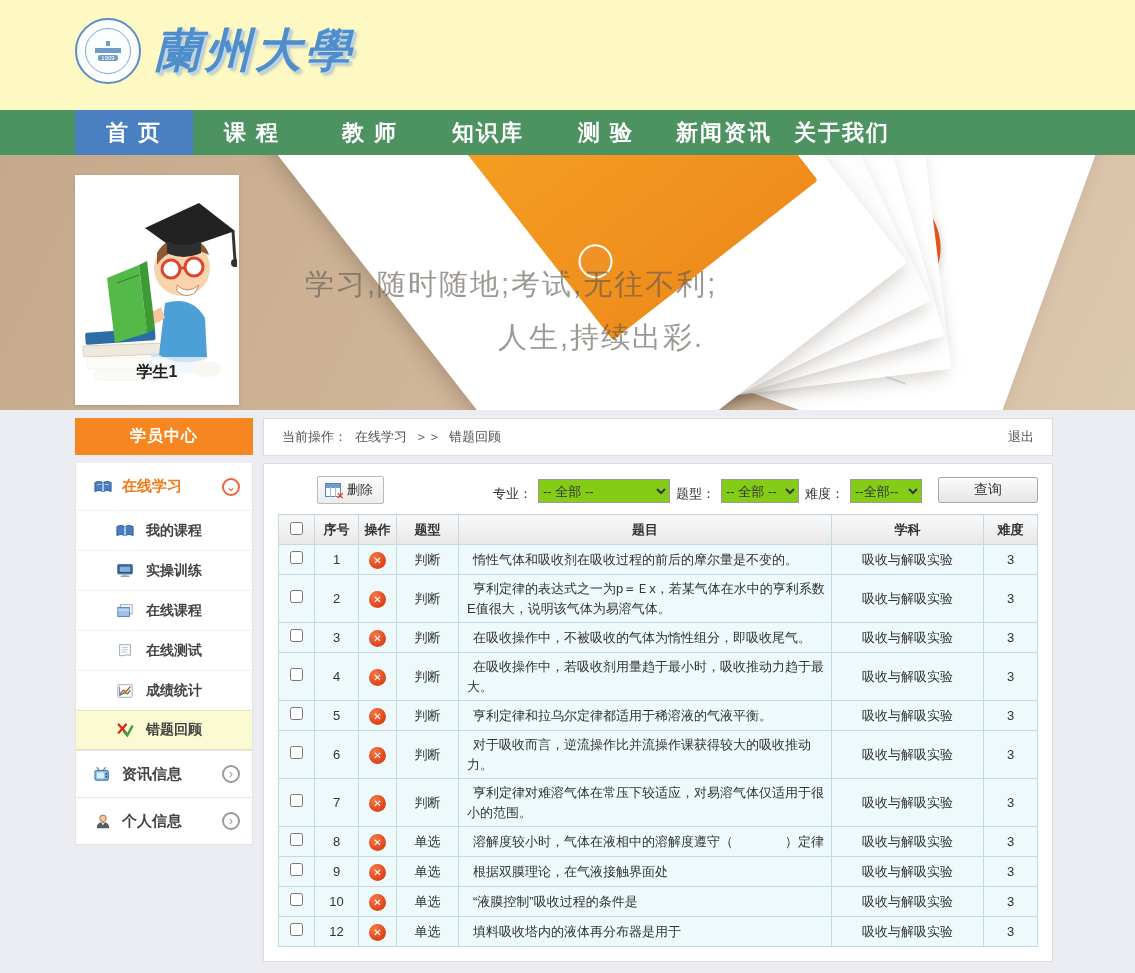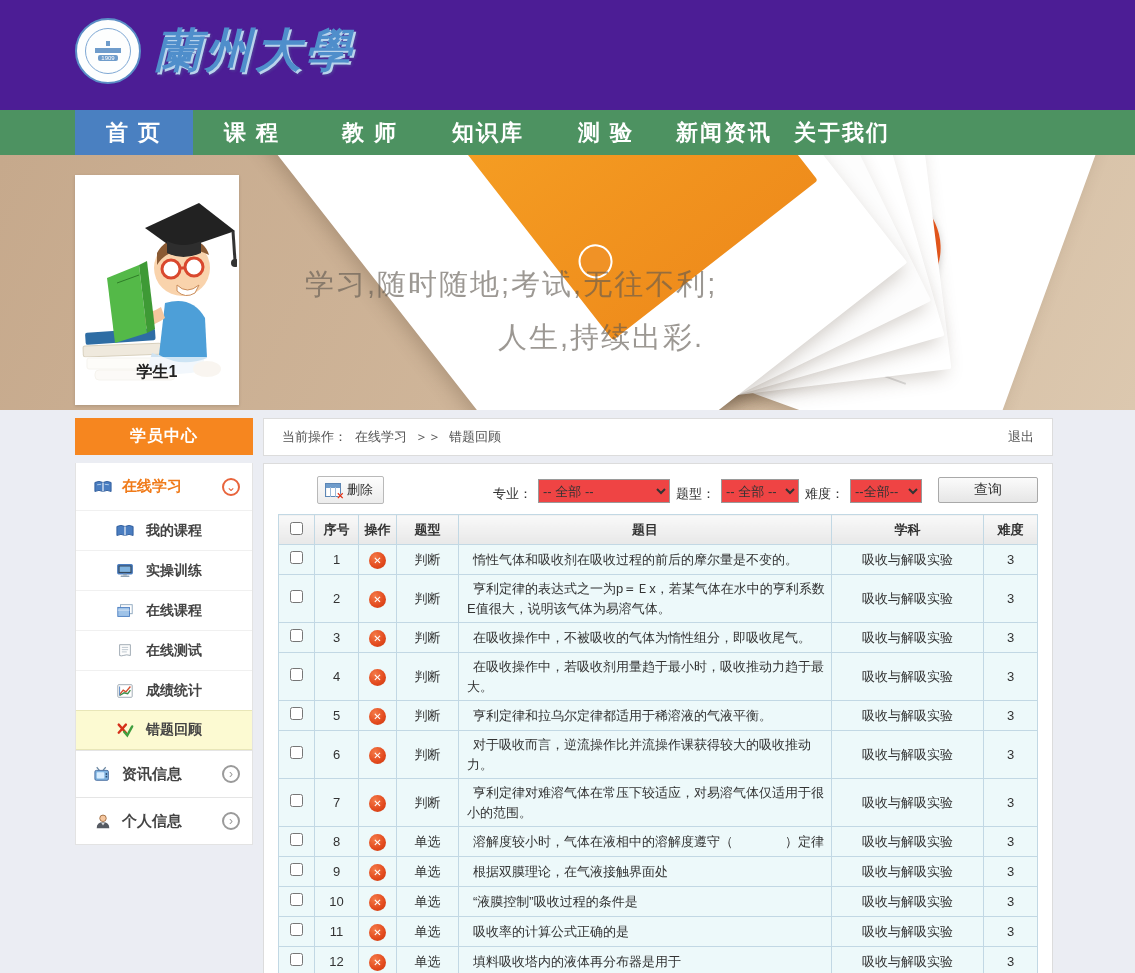--- a/index.html
+++ b/index.html
@@ -4,21 +4,21 @@
 <style>
   * { margin:0; padding:0; box-sizing:border-box; }
   html,body { width:1135px; }
   body {
     font-family:"Liberation Sans","DejaVu Sans",sans-serif;
     font-size:13px; color:#333; background:#ebedf3;
     width:1135px; height:973px; overflow:hidden; position:relative;
   }
   
   .top-artifact { position:absolute; left:25px; top:0; width:42px; height:4px; background:#d5d5d5; }
-  .site-header { height:110px; background:#4c1d95; position:relative; }
+  .site-header { height:110px; background:#fef9c3; position:relative; }
   .logo-wrap { position:absolute; left:75px; top:18px; display:flex; align-items:center; gap:14px; }
   .seal { width:66px; height:66px; border-radius:50%; border:2px solid #5b8ec6; background:#fdfefe;
           display:flex; align-items:center; justify-content:center; position:relative; }
   .seal-inner { width:46px; height:46px; border-radius:50%; border:1px solid #7fa8d4;
           display:flex; flex-direction:column; align-items:center; justify-content:center; }
   .seal-building { width:26px; height:12px; background:
       linear-gradient(#6f9ccb,#6f9ccb) 11px 0/4px 5px no-repeat,
       linear-gradient(#6f9ccb,#6f9ccb) 0 7px/26px 5px no-repeat; }
   .seal-year { font-size:6px; color:#fff; background:#6f9ccb; padding:0 3px; border-radius:2px; margin-top:2px; }
   .logo-name { font-size:46px; font-weight:bold; font-style:italic; letter-spacing:4px;
@@ -84,21 +84,21 @@
       align-items:center; padding:0 18px; font-size:13px; color:#555; }
   .breadcrumb-bar .crumbs { flex:1; display:flex; gap:8px; align-items:center; }
   .logout { color:#555; cursor:pointer; }
   .main-panel { margin-top:7px; background:#fff; border:1px solid #dcdcdc; min-height:495px;
       padding:12px 14px 14px; }
   .toolbar { display:flex; align-items:center; margin-bottom:10px;padding-left:39px; }
   .btn-delete { display:inline-flex; align-items:center; gap:6px; border:1px solid #b9b9b9;
       background:linear-gradient(#fdfdfd,#ececec); padding:4px 10px 4px 7px; font-size:13px;
       color:#333; cursor:pointer; border-radius:2px; }
   .filters { margin-left:auto; display:flex; align-items:flex-end; gap:6px; font-size:13px; color:#333; }
-  .filters select { border:1px solid #9a9a9a; height:24px; font-size:13px; color:#333; background:#ef4444; }
+  .filters select { border:1px solid #9a9a9a; height:24px; font-size:13px; color:#333; background:#84cc16; }
   .sel-major { width:132px; } .sel-type { width:78px; } .sel-diff { width:72px; }
   .btn-search { width:100px; height:26px; margin-left:10px; border:1px solid #a9a9a9;
       background:linear-gradient(#fbfbfb,#e6e6e6); font-size:14px; color:#333; cursor:pointer; border-radius:2px; }
   
   table.qtable { width:100%; border-collapse:collapse; table-layout:fixed; }
   .qtable th { background:linear-gradient(#f9f9f9,#e8e8e8); border:1px solid #c2d8e4;
       font-size:13px; font-weight:bold; color:#333; height:30px; }
   .qtable td { border:1px solid #c2d8e4; background:#edf9fa; font-size:13px; color:#333;
       text-align:center; padding:4px 3px; height:30px; line-height:1.5; }
   .qtable td.q { text-align:left; padding-left:8px; text-indent:6px; }
@@ -442,29 +442,20 @@
             <tr>
               <td><input type="checkbox" style=""></td>
               <td>10</td>
               <td><span class="del-ico"></span></td>
               <td>单选</td>
               <td class="q">“液膜控制”吸收过程的条件是</td>
               <td>吸收与解吸实验</td>
               <td>3</td>
             </tr>
 
-            <tr>
-              <td><input type="checkbox" style=""></td>
-              <td>11</td>
-              <td><span class="del-ico"></span></td>
-              <td>单选</td>
-              <td class="q">吸收率的计算公式正确的是</td>
-              <td>吸收与解吸实验</td>
-              <td>3</td>
-            </tr>
 
             <tr>
               <td><input type="checkbox" style=""></td>
               <td>12</td>
               <td><span class="del-ico"></span></td>
               <td>单选</td>
               <td class="q">填料吸收塔内的液体再分布器是用于</td>
               <td>吸收与解吸实验</td>
               <td>3</td>
             </tr>

